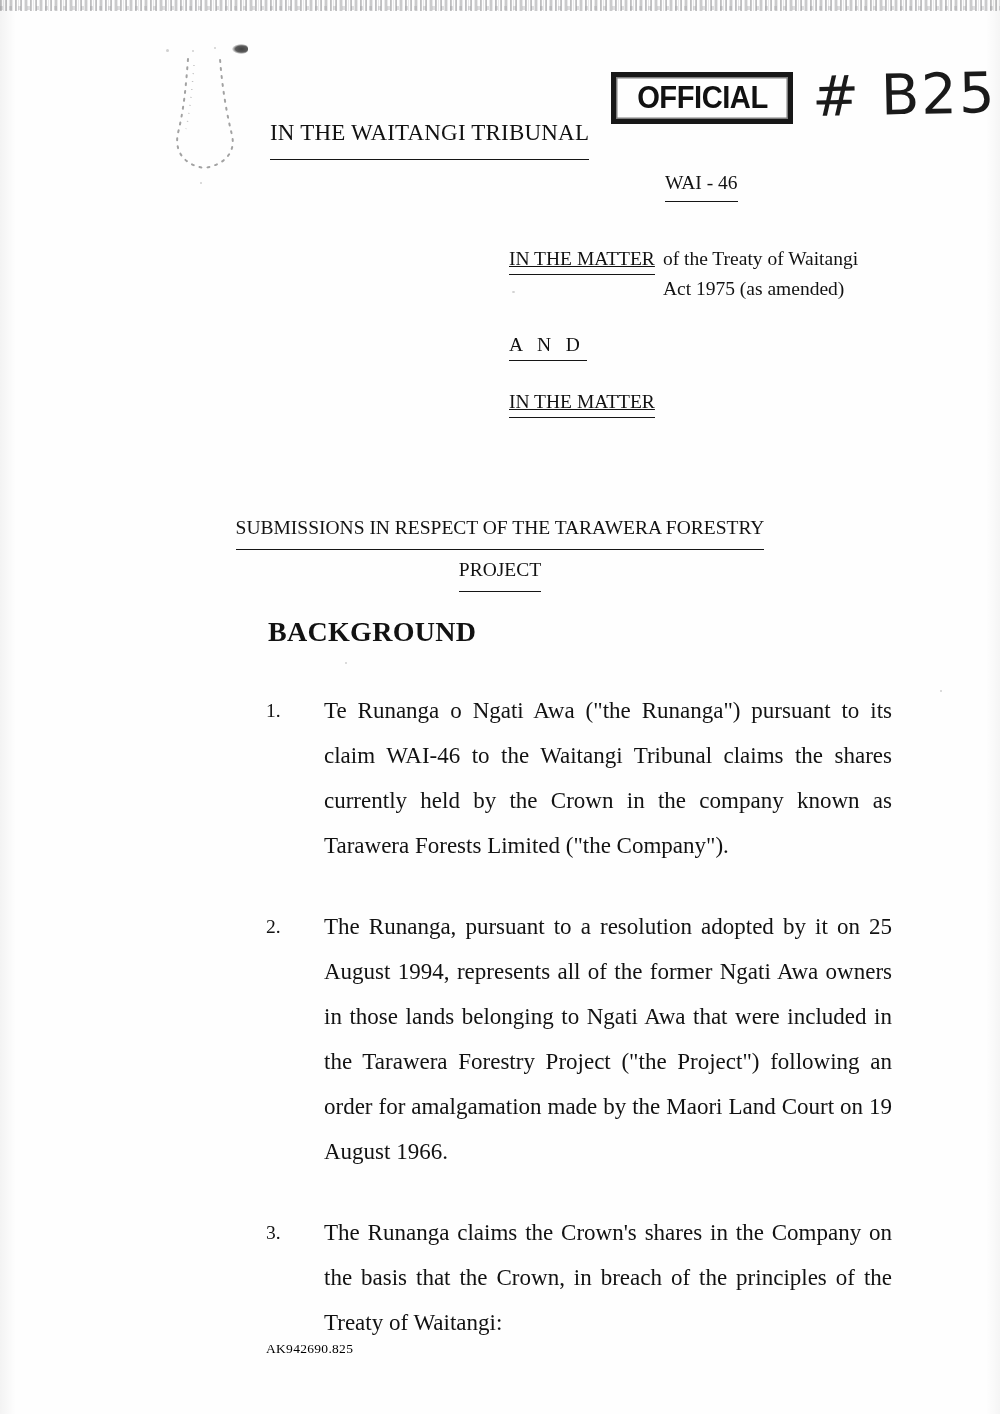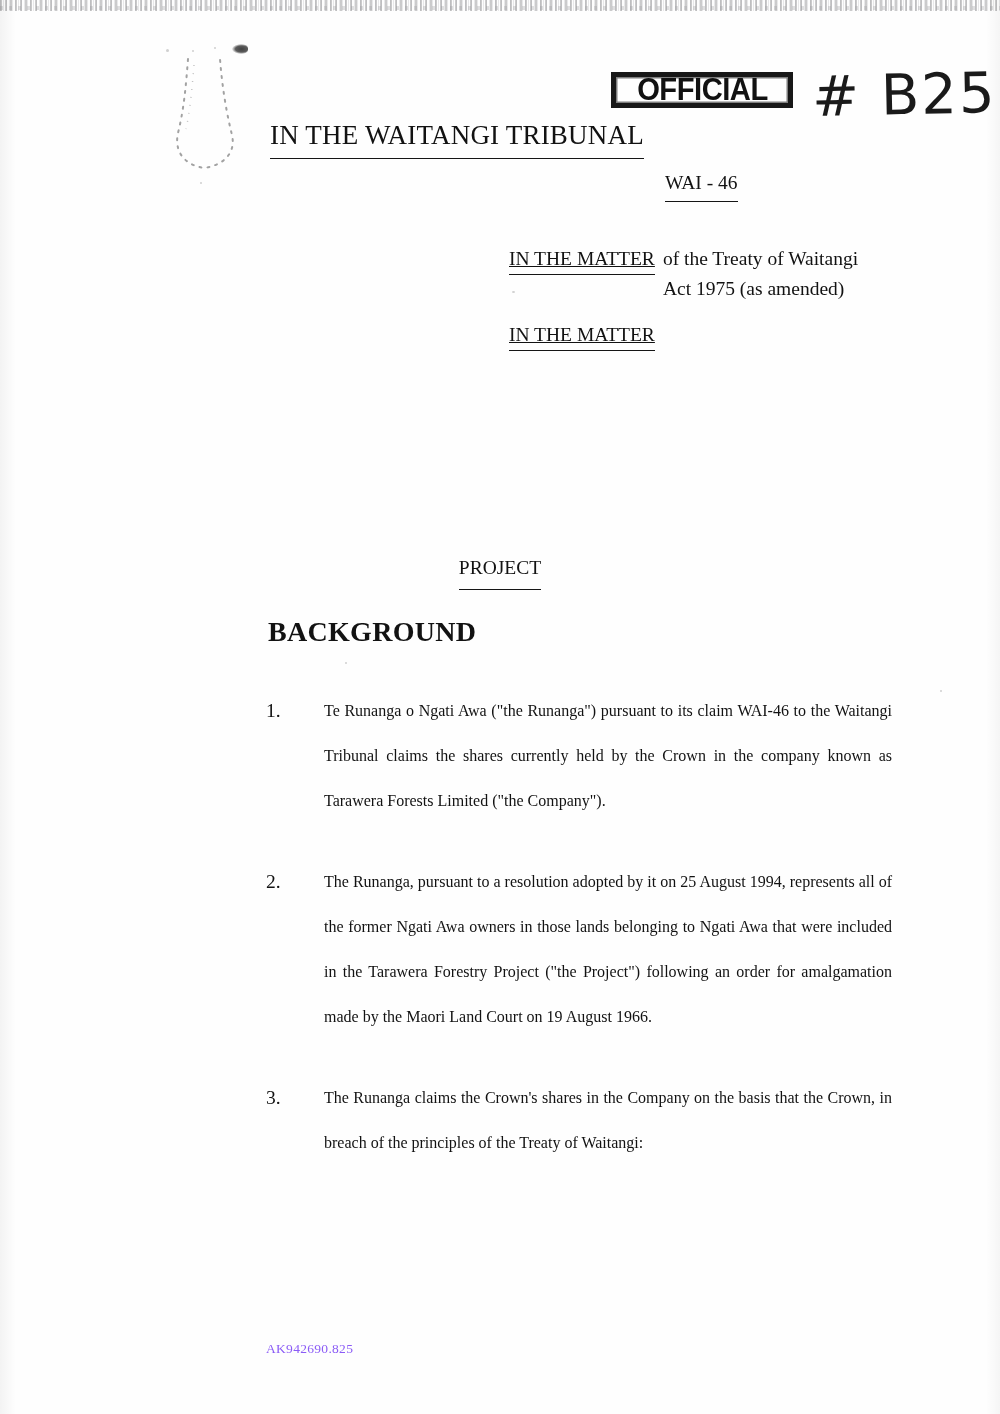--- a/index.html
+++ b/index.html
@@ -85,34 +85,34 @@
     background: #9a9a9a;
     opacity: 0.45;
     border-radius: 50%;
   }
 
   
   .tribunal-line {
     position: absolute;
     left: 270px;
     top: 120px;
-    font-size: 27px;
+    font-size: 23px;
     letter-spacing: 0.2px;
     white-space: nowrap;
     border-bottom: 1.6px solid #151515;
-    padding-bottom: 7px;
+    padding-bottom: 13px;
     line-height: 1.15;
   }
 
   .official-stamp {
     position: absolute;
     left: 611px;
     top: 72px;
     width: 182px;
-    height: 36px;
+    height: 52px;
     border: 5px solid #171717;
     box-sizing: border-box;
     display: flex;
     align-items: center;
     justify-content: center;
     box-shadow: inset 0 0 0 1.5px rgba(20,20,20,0.55);
   }
   .official-stamp .stamp-text {
     font-family: "Liberation Sans", "DejaVu Sans", sans-serif;
     font-weight: bold;
@@ -223,35 +223,35 @@
     display: flex;
     margin-bottom: 36px;
   }
   .para-num {
     flex: 0 0 58px;
     font-size: 19.5px;
     line-height: 45px;
   }
   .para-body {
     flex: 1 1 auto;
-    font-size: 16px;
+    font-size: 23px;
     line-height: 45px;
     text-align: justify;
     text-justify: inter-word;
     hyphens: none;
   }
 
   
   .footer-ref {
     position: absolute;
     left: 266px;
     top: 1341px;
     font-size: 13.5px;
     letter-spacing: 0.3px;
-    color: #8b5cf6;
+    color: #000000;
     text-align: center;
   }
 </style>
 </head>
 <body>
 
 <div id="page">
 
   <div class="scan-top-band"></div>
   <div class="edge-shadow-left"></div>
@@ -283,29 +283,32 @@
   <div class="matter-block">
 
     <div class="matter-row">
       <span class="matter-label">IN THE MATTER</span>
       <span class="matter-text">
         <span>of the Treaty of Waitangi</span><br>
         <span>Act 1975 (as amended)</span>
       </span>
     </div>
 
+    <div class="and-row">
+      <span class="and-label">A N D</span>
+    </div>
 
     <div class="matter-row">
       <span class="matter-label">IN THE MATTER</span>
     </div>
 
   </div>
 
   <div class="doc-title">
-    <br>
+    <span class="tline">SUBMISSIONS IN RESPECT OF THE TARAWERA FORESTRY</span><br>
     <span class="tline">PROJECT</span>
   </div>
 
   <div class="section-heading">BACKGROUND</div>
 
   <div class="paragraphs">
 
     <div class="para">
       <div class="para-num">1.</div>
       <div class="para-body">Te Runanga o Ngati Awa ("the Runanga") pursuant to its claim WAI-46 to the Waitangi Tribunal claims the shares currently held by the Crown in the company known as Tarawera Forests Limited ("the Company").</div>

